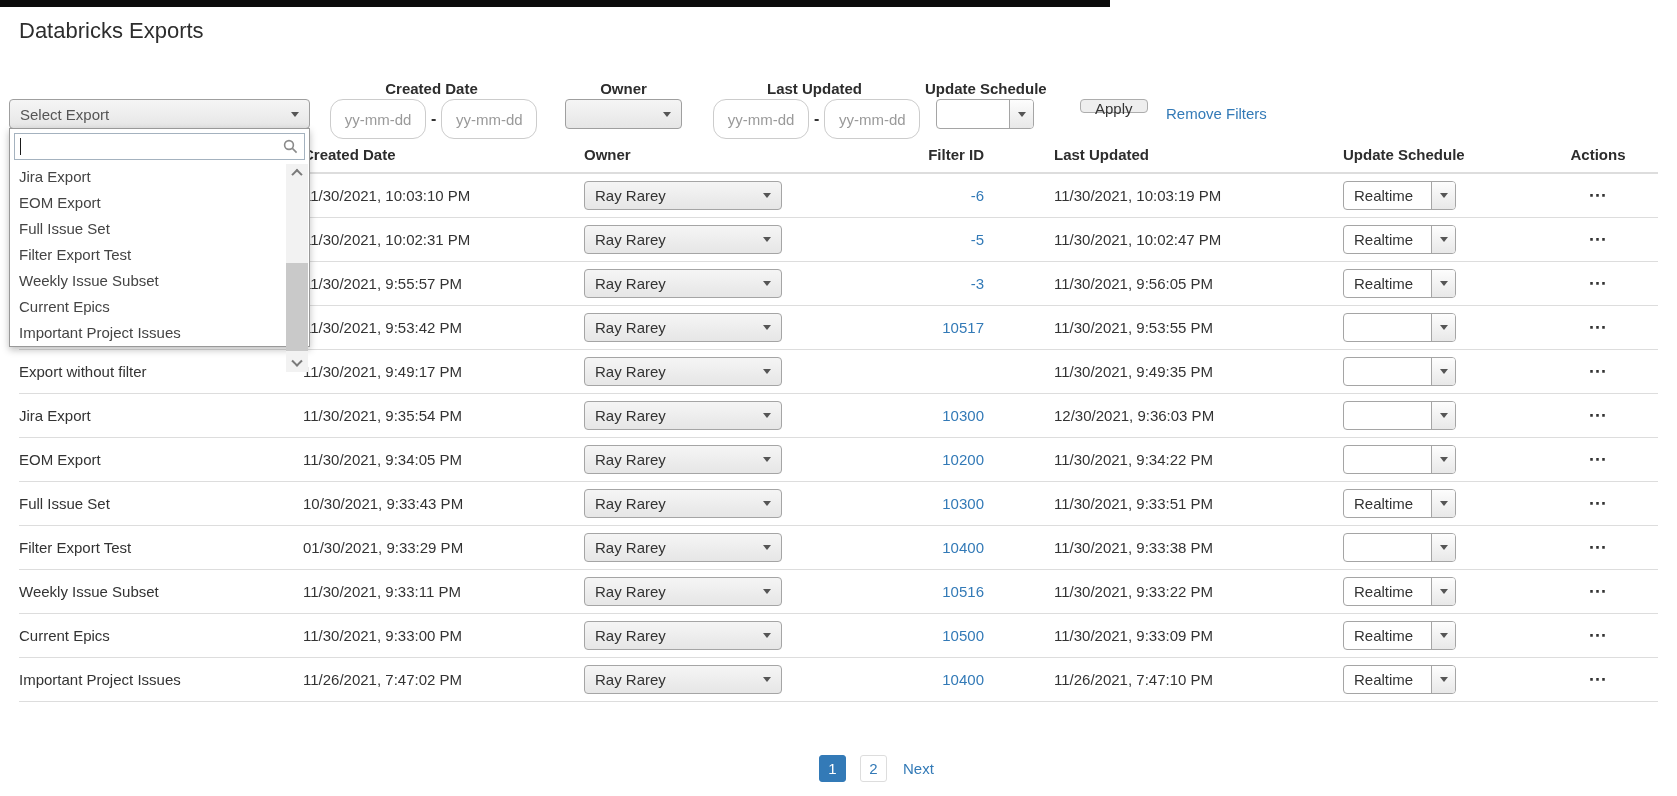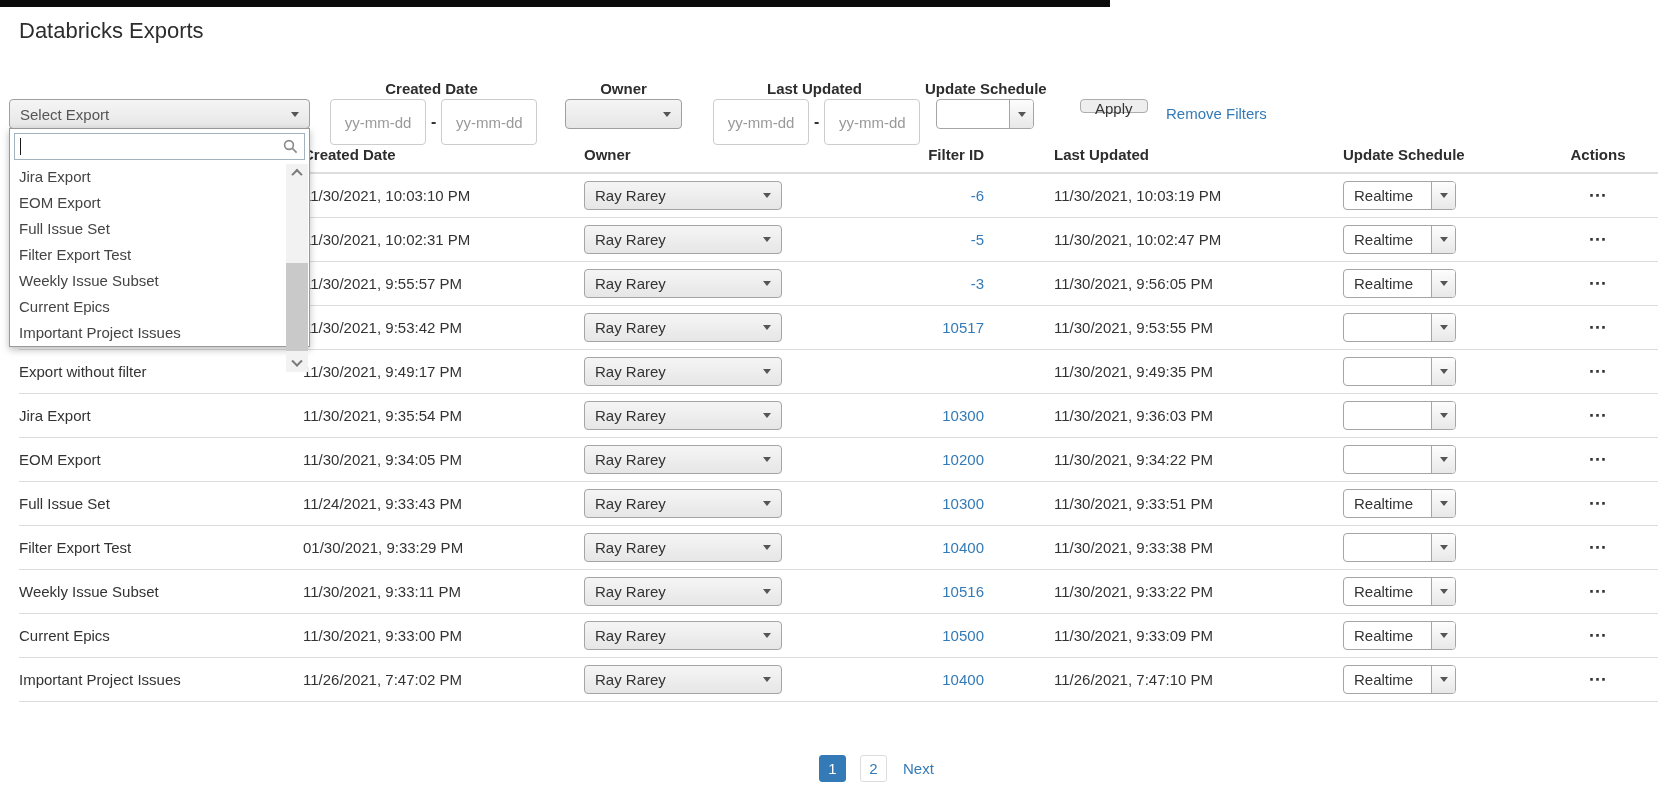--- a/index.html
+++ b/index.html
@@ -28,21 +28,21 @@
   .splitsel { height:29px; border:1px solid #a5a5a5; border-radius:4px; background:#fff; display:flex; overflow:hidden; cursor:pointer; }
   .splitsel .val { flex:1; padding:0 10px; display:flex; align-items:center; font-size:15px; color:#333; white-space:nowrap; }
   .splitsel .arrowseg { width:24px; border-left:1px solid #a5a5a5; background:linear-gradient(#fdfdfd,#e8e8e8);
                         display:flex; align-items:center; justify-content:center; }
   .splitsel .arrowseg .caret { margin:0; }
   .box-sched { position:absolute; left:936px; top:99px; width:98px; height:30px; }
 
   .daterange { position:absolute; top:99px; display:flex; align-items:center; }
   .dr-created { left:330px; }
   .dr-last    { left:713px; }
-  .dateinput { width:96px; height:46px; border:1px solid #ccc; border-radius:4px; text-align:center;
+  .dateinput { width:96px; height:40px; border:1px solid #ccc; border-radius:13px; text-align:center;
                font-size:15px; color:#333; outline:none; }
   .dateinput::placeholder { color:#9a9a9a; }
   .dsep { margin:0 5px; font-weight:700; color:#333; }
 
   .applybtn { position:absolute; left:1080px; top:99px; height:14px; padding:0 14px; font-size:15px;
               color:#333; background:#eee; border:1px solid #adadad; border-radius:4px;
               font-family:"Liberation Sans",sans-serif; cursor:pointer; }
   .removelink { position:absolute; left:1166px; top:105px; font-size:15px; color:#337ab7; text-decoration:none; cursor:pointer; }
 
   
@@ -261,21 +261,21 @@
           <tr>
             <td class="c-name"><span>Jira Export</span></td>
             <td class="c-created"><span>11/30/2021, 9:35:54 PM</span></td>
             <td class="c-owner">
               <div class="ownersel">
        <span>Ray Rarey</span>
        <span class="caret"></span>
      </div>
             </td>
             <td class="c-filter"><a>10300</a></td>
-            <td class="c-last"><span>11/30/2021, 9:36:03 PM</span></td>
+            <td class="c-last"><span>12/30/2021, 9:36:03 PM</span></td>
             <td class="c-sched">
               <div class="splitsel rowsched">
        <span class="val"></span>
        <span class="arrowseg">
                   <span class="caret"></span>
                 </span>
      </div>
             </td>
             <td class="c-act"><span class="dots">⋯</span></td>
           </tr>
@@ -295,21 +295,21 @@
        <span class="val"></span>
        <span class="arrowseg">
                   <span class="caret"></span>
                 </span>
      </div>
             </td>
             <td class="c-act"><span class="dots">⋯</span></td>
           </tr>
           <tr>
             <td class="c-name"><span>Full Issue Set</span></td>
-            <td class="c-created"><span>11/24/2021, 9:33:43 PM</span></td>
+            <td class="c-created"><span>10/30/2021, 9:33:43 PM</span></td>
             <td class="c-owner">
               <div class="ownersel">
        <span>Ray Rarey</span>
        <span class="caret"></span>
      </div>
             </td>
             <td class="c-filter"><a>10300</a></td>
             <td class="c-last"><span>11/30/2021, 9:33:51 PM</span></td>
             <td class="c-sched">
               <div class="splitsel rowsched">

